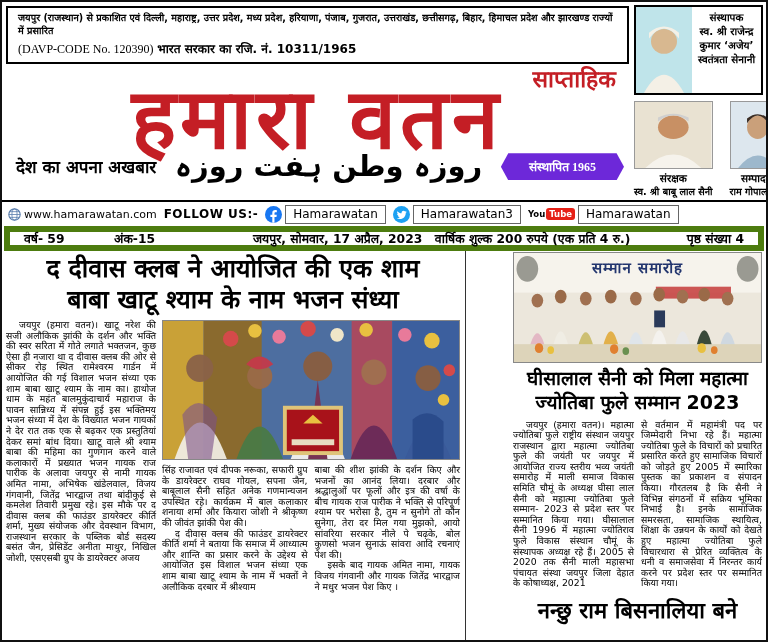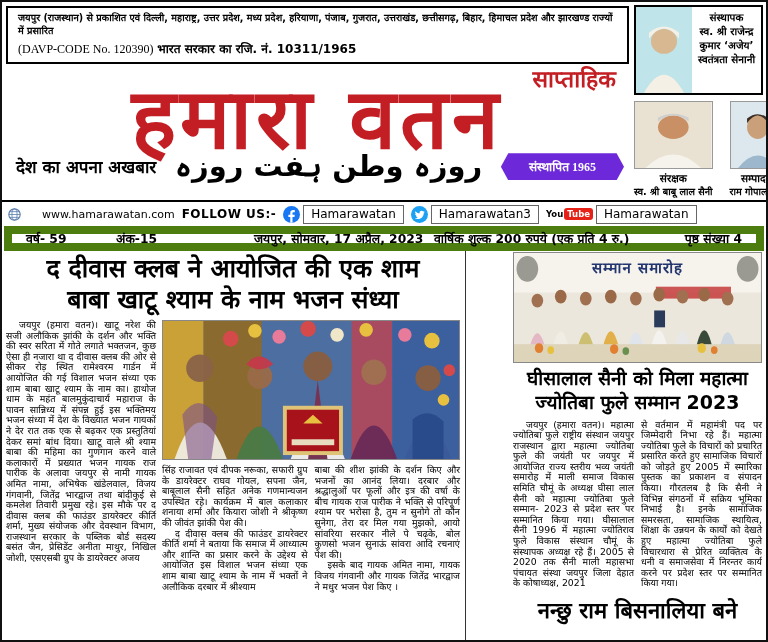--- a/index.html
+++ b/index.html
@@ -28,30 +28,30 @@
   .founder-box { border:2px solid #000; display:flex; height:90px; }
   .founder-photo { width:56px; height:100%; flex:none; }
   .founder-text { flex:1; text-align:center; font-weight:bold; font-size:10.3px; line-height:1.35; padding-top:4px; }
   .duo { display:flex; gap:17px; margin-top:6px; }
   .person-card { flex:1; text-align:center; }
   .person-photo { height:68px; border:1px solid #999; }
   .person-title { font-weight:bold; font-size:10.5px; margin-top:2px; }
   .person-name { font-weight:bold; font-size:9.6px; white-space:nowrap; }
   
   .socialbar { height:26px; border-top:2px solid #000; display:flex; align-items:center; gap:7px; padding:0 6px; }
-  .website { display:flex; align-items:center; gap:21px; font-size:11px; }
+  .website { display:flex; align-items:center; gap:3px; font-size:11px; }
   .follow { font-size:12px; font-weight:bold; letter-spacing:.5px; }
   .channel { display:flex; align-items:center; gap:3px; }
   .handle-box { border:1px solid #666; font-size:12px; padding:0 7px; min-width:88px; text-align:left; line-height:17px; }
   .icon16 { width:17px; height:17px; display:block; }
   .yt-logo { display:flex; align-items:center; gap:1px;text-align:center; }
   .yt-you { font-size:8.5px; font-weight:bold; color:#000; }
   .yt-tube { font-size:8.5px; font-weight:bold; color:#fff; background:#e62117; border-radius:3px; padding:1px 3px; }
   
-  .dateline { height:25px; border:8px solid #4d7c0f; margin:0 2px; display:flex; align-items:center; padding:0 14px; font-weight:bold; font-size:12.3px; }
+  .dateline { height:25px; border:6px solid #4d7c0f; margin:0 2px; display:flex; align-items:center; padding:0 14px; font-weight:bold; font-size:12.3px; }
   .dateline span { white-space:nowrap; }
   .dl-year { width:90px; } .dl-issue { width:130px; }
   .dl-date { flex:1.2; text-align:center; }
   .dl-sub { flex:1.3; text-align:center; font-weight:600; }
   .dl-pages { width:110px; text-align:right; }
   
   .content { display:flex; height:391px;gap:42px; }
   .lead { width:464px; border-right:1.5px solid #333; padding:2px 5px 0 4px; }
   .lead h1 { font-size:25px; line-height:1.22; text-align:center; font-weight:900; white-space:pre-line; margin:1px 0 5px; }
   .lead-body { display:flex; gap:6px; }

